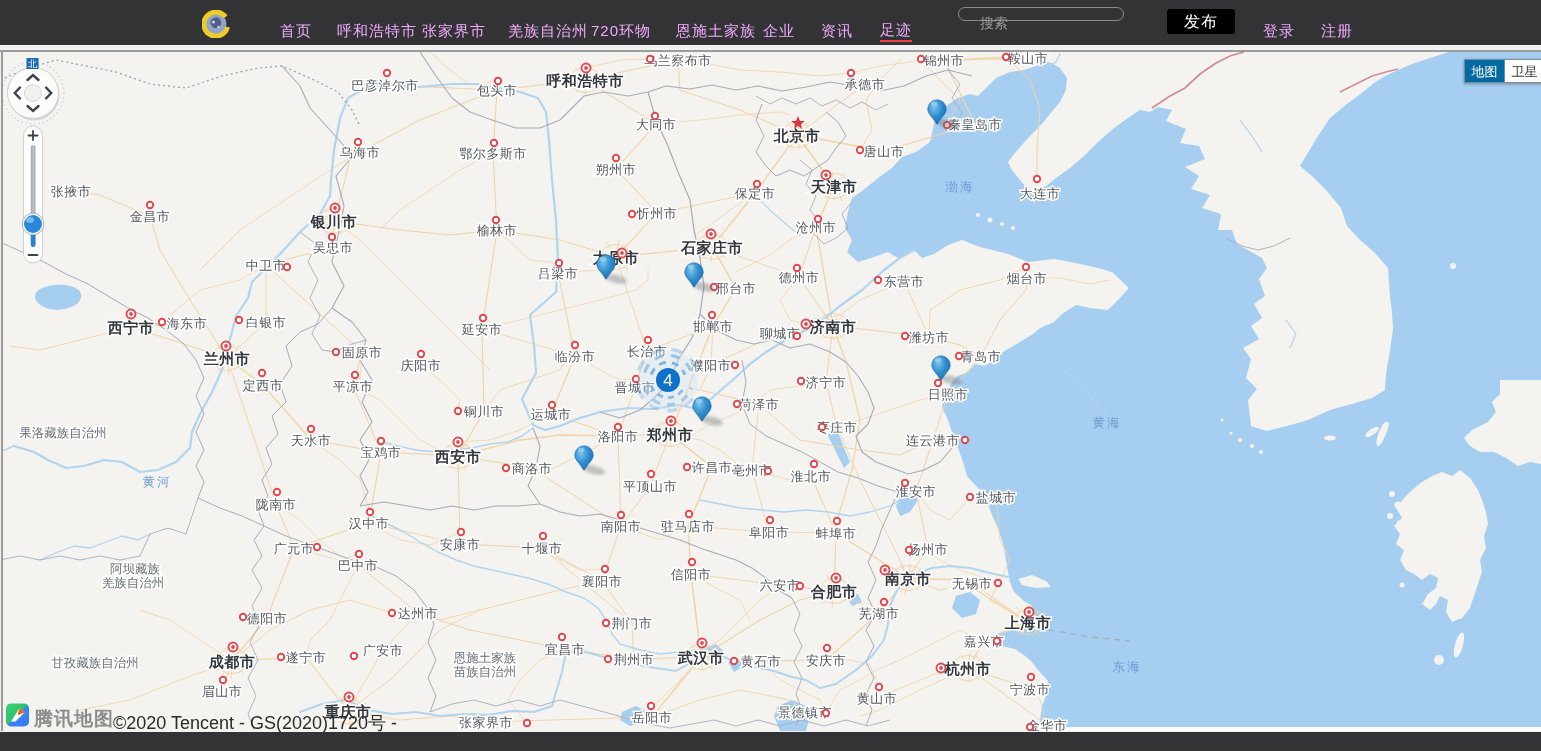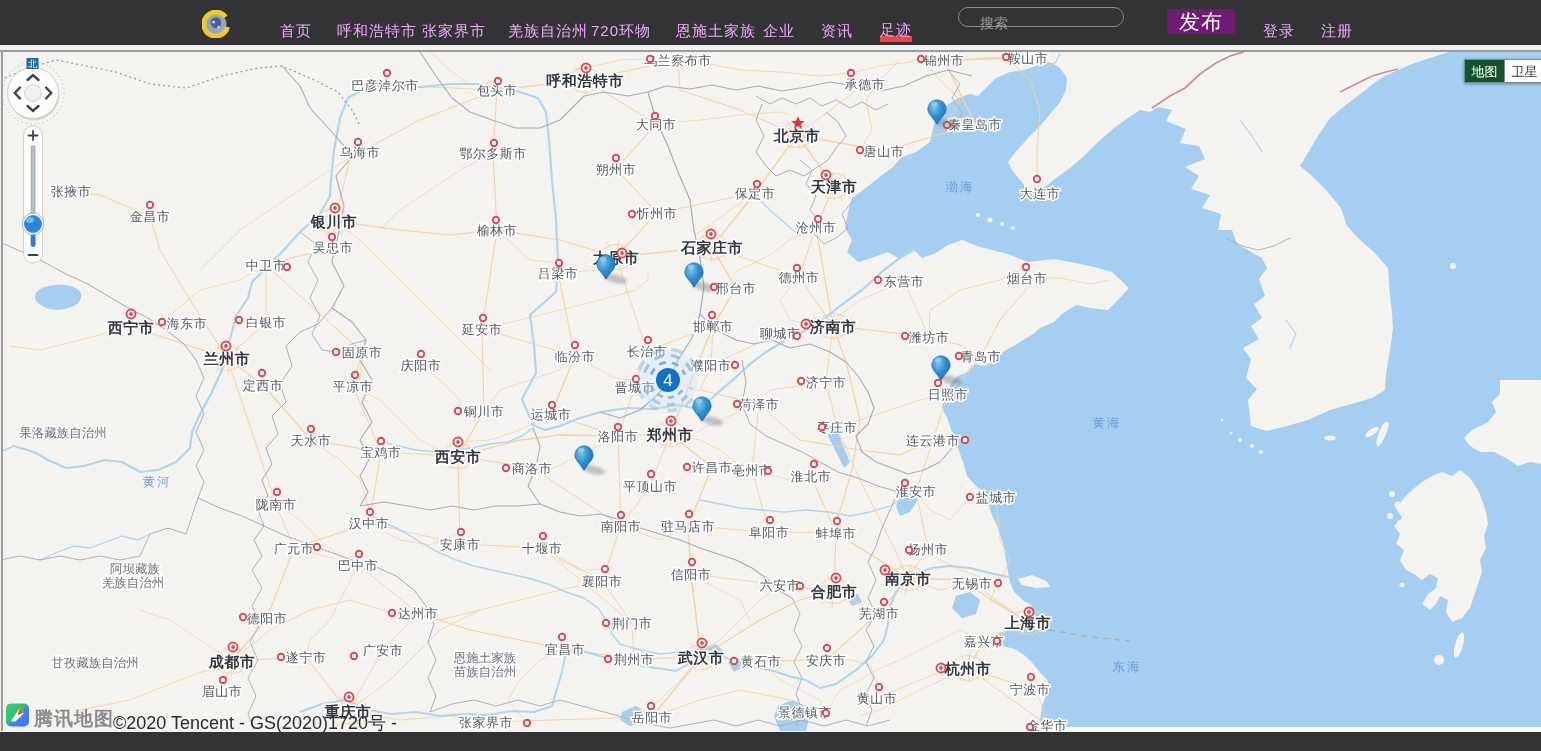--- a/index.html
+++ b/index.html
@@ -4,22 +4,22 @@
 *{margin:0;padding:0;box-sizing:border-box}
 body{width:1541px;height:751px;font-family:"Liberation Sans",sans-serif;background:#f4f3f0;overflow:hidden;position:relative}
 #hdr{position:absolute;top:0;left:0;width:1541px;height:45px;background:#333335;z-index:30}
 #hdr .nav{position:absolute;top:8px;height:45px;line-height:45px;color:#f0abfc;font-size:15px;letter-spacing:1px}
 #gap1{position:absolute;top:45px;left:0;width:1541px;height:5px;background:#f1f1f1;z-index:29}
 #gap2{position:absolute;top:50px;left:0;width:1541px;height:2px;background:#9c9c9c;z-index:29}
 #lb1{position:absolute;top:52px;left:0;width:1px;height:679px;background:#f1f1f1;z-index:28}
 #lb2{position:absolute;top:52px;left:1px;width:1.5px;height:679px;background:#9c9c9c;z-index:28}
 #ftr{position:absolute;top:732px;left:0;width:1541px;height:19px;background:#333335;z-index:30}
 .ctl{position:absolute;z-index:20}
-#search{position:absolute;left:958px;top:7px;width:166px;height:20px;border:1px solid #8b8b8b;border-radius:16px;color:#9b9b9b;font-size:14px;line-height:30px;padding-left:21px}
-#pub{position:absolute;left:1167px;top:9px;width:68px;height:25px;background:#701a75;color:#fff;font-size:21px;text-align:center;line-height:25px;border-radius:3px;letter-spacing:1px}
+#search{position:absolute;left:958px;top:7px;width:166px;height:14px;border:1px solid #8b8b8b;border-radius:16px;color:#9b9b9b;font-size:14px;line-height:30px;padding-left:21px}
+#pub{position:absolute;left:1167px;top:9px;width:68px;height:25px;background:#000000;color:#fff;font-size:16px;text-align:center;line-height:25px;border-radius:3px;letter-spacing:1px}
 </style></head>
 <body>
 <svg width="1541" height="699" viewBox="0 52 1541 699" style="position:absolute;top:52px;left:0">
 <defs>
 <radialGradient id="ping" cx="0.35" cy="0.3" r="0.9">
 <stop offset="0" stop-color="#7cc4ea"></stop>
         <stop offset="0.45" stop-color="#2f8dce"></stop>
         <stop offset="1" stop-color="#1763a5"></stop>
 </radialGradient>
 <filter id="pinblur" x="-50%" y="-50%" width="200%" height="200%">
@@ -777,21 +777,21 @@
     <circle cx="16.5" cy="17" r="1.3" fill="#c8d2e2"></circle>
   </svg>
   <div class="nav" style="left:280px">首页</div>
   <div class="nav" style="left:337px">呼和浩特市</div>
   <div class="nav" style="left:422px">张家界市</div>
   <div class="nav" style="left:508px">羌族自治州</div>
   <div class="nav" style="left:591px">720环物</div>
   <div class="nav" style="left:676px">恩施土家族</div>
   <div class="nav" style="left:763px">企业</div>
   <div class="nav" style="left:821px">资讯</div>
-  <div class="nav" style="left:880px;border-bottom:6px solid #ef4444;height:34px;line-height:44px">足迹</div>
+  <div class="nav" style="left:880px;border-bottom:2px solid #ef4444;height:34px;line-height:44px">足迹</div>
   <div id="search">搜索</div>
   <div id="pub">发布</div>
   <div class="nav" style="left:1263px">登录</div>
   <div class="nav" style="left:1321px">注册</div>
 </div>
 <div id="gap1"></div>
 <div id="gap2"></div>
 <div id="lb1"></div>
 <div id="lb2"></div>
 
@@ -829,21 +829,21 @@
 </g>
 <rect x="30.8" y="19" width="4.6" height="102" rx="2.3" fill="url(#sl)"></rect>
 <rect x="30.8" y="100" width="4.6" height="21" rx="2.3" fill="#2a7fd4"></rect>
 <circle cx="33" cy="98" r="10" fill="#2a87dc" stroke="#fff" stroke-width="2"></circle>
 <circle cx="33" cy="98" r="10.8" fill="none" stroke="#9db4c8" stroke-width="1"></circle>
 <ellipse cx="30" cy="94" rx="4" ry="3" fill="#7fc0ef" opacity="0.9"></ellipse>
 </g>
 </svg>
 
 <div class="ctl" style="left:1464px;top:59px;width:110px;height:24px;font-size:13px;line-height:24px;text-align:center;box-shadow:0 1px 3px rgba(0,0,0,.35)">
-<div style="position:absolute;left:0;top:0;width:41px;height:24px;background:#14532d;color:#fff;border:1px solid #6f90a2">地图</div>
+<div style="position:absolute;left:0;top:0;width:41px;height:24px;background:#0369a1;color:#fff;border:1px solid #6f90a2">地图</div>
 <div style="position:absolute;left:41px;top:0;width:40px;height:24px;background:#fff;color:#333;border:1px solid #8a8a8a;border-left:none">卫星</div>
 </div>
 
 <div class="ctl" style="left:6px;top:703px;width:420px;height:26px">
 <svg width="23" height="24" viewBox="0 0 23 24" style="position:absolute;left:0;top:0">
 <defs>
         <linearGradient id="tg" x1="0" y1="0" x2="1" y2="1">
           <stop offset="0" stop-color="#3dd179"></stop>
           <stop offset="0.5" stop-color="#2bc06a"></stop>
           <stop offset="0.51" stop-color="#3f83f7"></stop>

